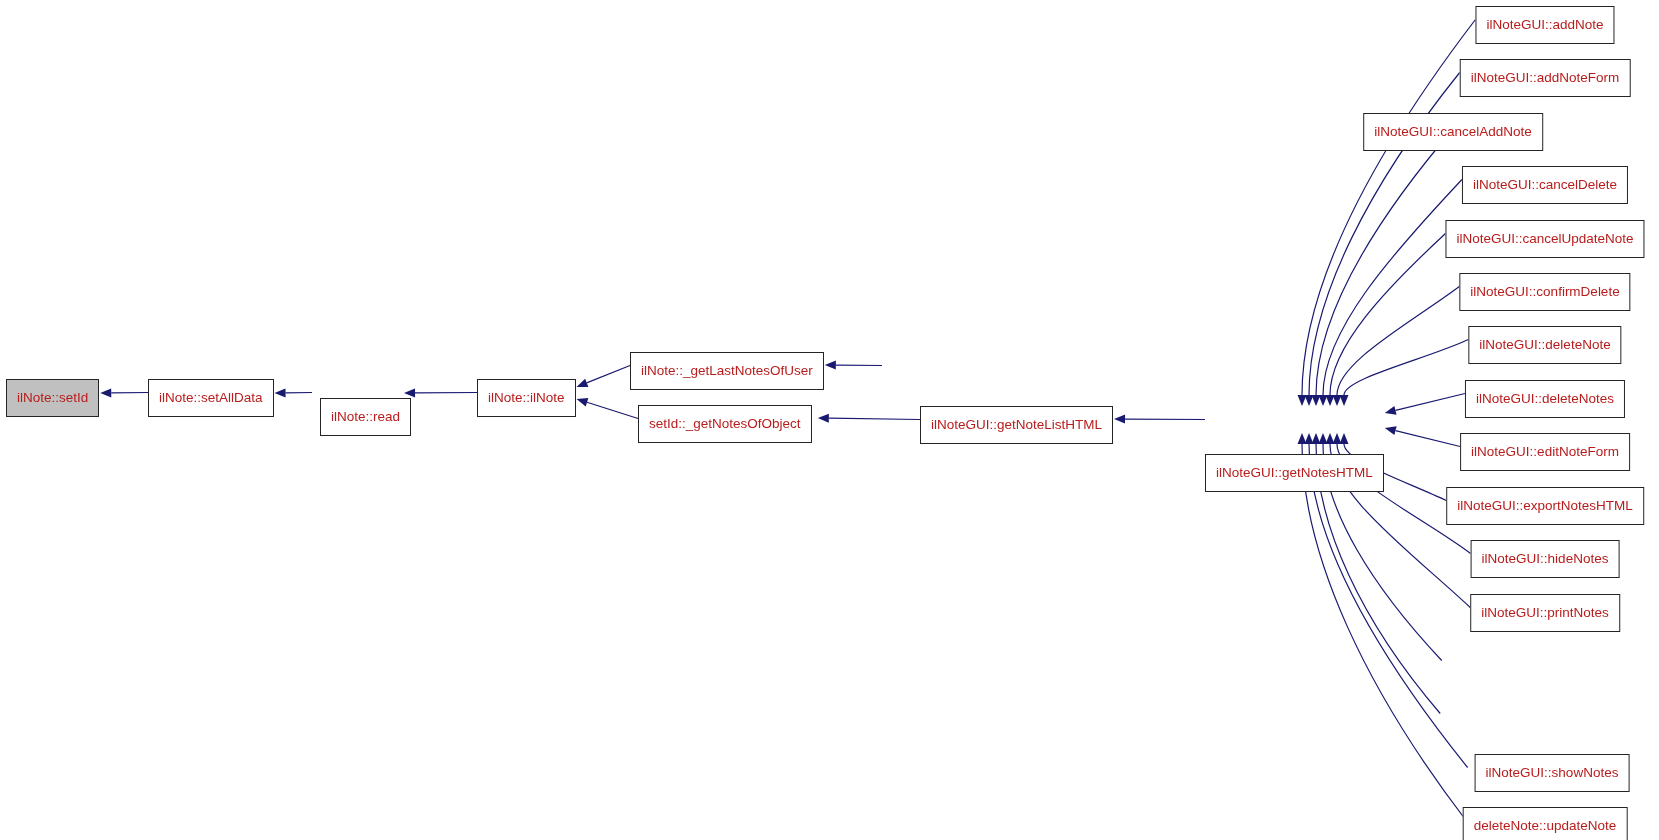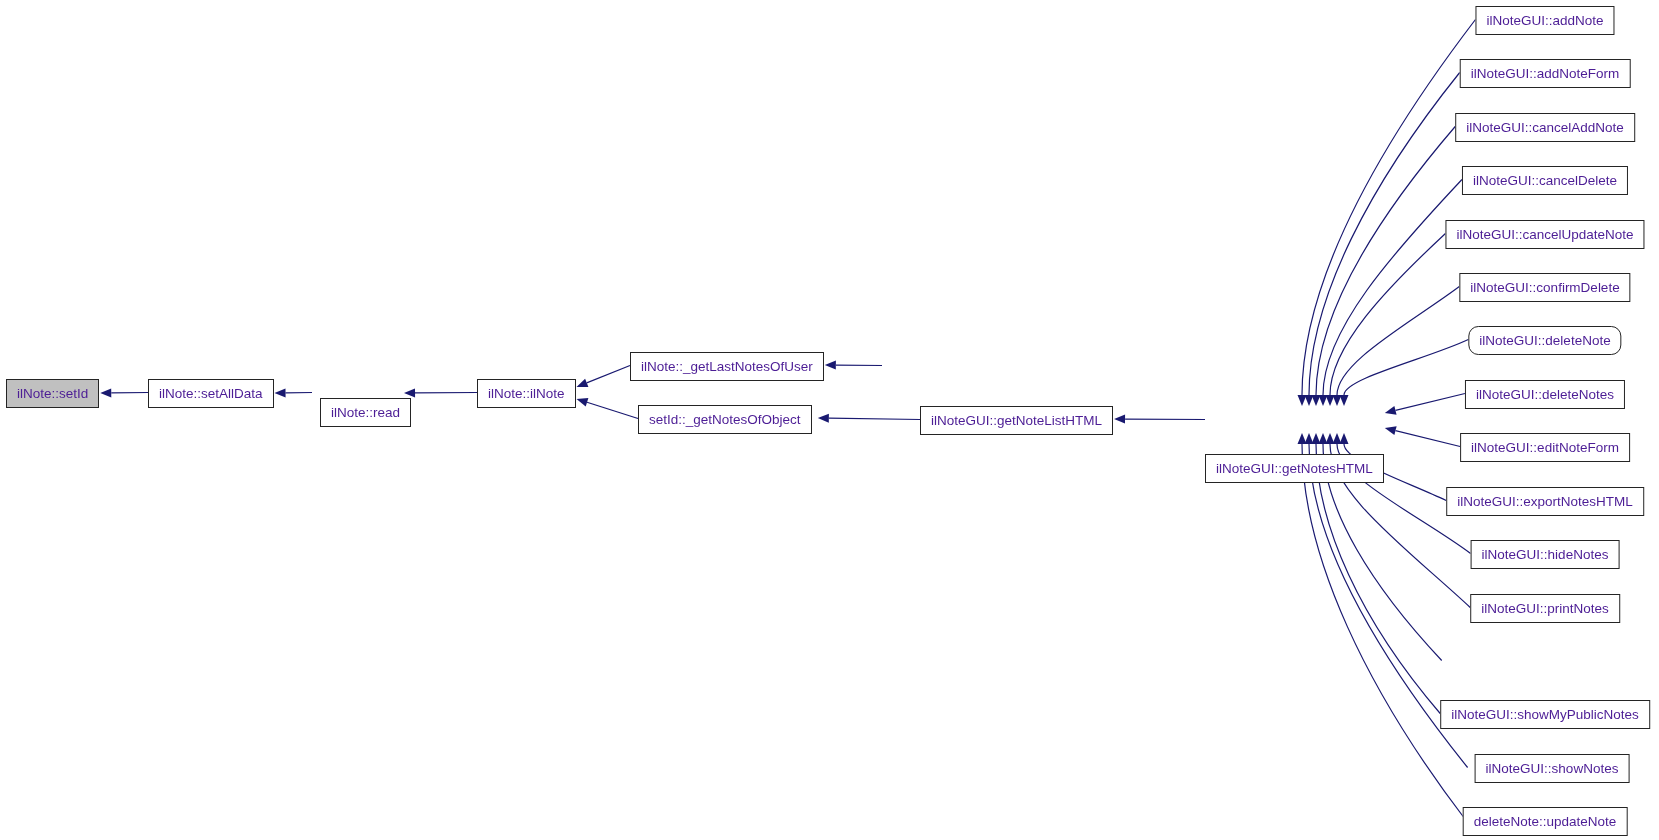--- a/index.html
+++ b/index.html
@@ -1,21 +1,21 @@
 <!DOCTYPE html>
 <html><head>
 <meta charset="utf-8">
 <style>
   html,body{margin:0;padding:0;background:#ffffff;}
   #graph{position:relative;width:1659px;height:840px;background:#ffffff;overflow:hidden;
          font-family:"Liberation Sans",sans-serif;}
   #edge-layer{position:absolute;left:0;top:0;width:1659px;height:840px;z-index:0;}
-  .node{position:absolute;z-index:1;box-sizing:border-box;height:29px;
+  .node{position:absolute;z-index:1;box-sizing:border-box;height:38px;
         display:flex;align-items:center;justify-content:center;
-        background:#ffffff;border:1px solid #242424;color:#4c1d95;
+        background:#ffffff;border:1px solid #242424;color:#b91c1c;
         font-size:13.5px;line-height:1;white-space:nowrap;padding:0 10px;
         cursor:pointer;}
   .node.highlight{background:#c0c0c0;}
   .edge-path{fill:none;stroke-width:1.2px;}
 </style>
 </head>
 <body>
 
 <div id="graph">
   <svg id="edge-layer" viewBox="0 0 1659 840" xmlns="http://www.w3.org/2000/svg">
@@ -71,26 +71,25 @@
 <div class="node highlight" style="top: 379px; left: 6px; background: rgb(192, 192, 192); border-color: rgb(36, 36, 36);">ilNote::setId</div>
     <div class="node" style="top: 379px; left: 148px; background: rgb(255, 255, 255); border-color: rgb(36, 36, 36);">ilNote::setAllData</div>
     <div class="node" style="top: 398px; left: 312px; background: rgb(255, 255, 255); border-color: rgb(36, 36, 36); margin-left: 8px;">ilNote::read</div>
     <div class="node" style="top: 379px; left: 477px; background: rgb(255, 255, 255); border-color: rgb(36, 36, 36);">ilNote::ilNote</div>
     <div class="node" style="top: 352px; left: 630px; background: rgb(255, 255, 255); border-color: rgb(36, 36, 36);">ilNote::_getLastNotesOfUser</div>
     <div class="node" style="top: 405px; left: 638px; background: rgb(255, 255, 255); border-color: rgb(36, 36, 36);">setId::_getNotesOfObject</div>
     <div class="node" style="top: 406px; left: 920px; background: rgb(255, 255, 255); border-color: rgb(36, 36, 36);">ilNoteGUI::getNoteListHTML</div>
     <div class="node" style="top: 406px; left: 1205px; background: rgb(255, 255, 255); border-color: rgb(36, 36, 36); margin-top: 48px;">ilNoteGUI::getNotesHTML</div>
     <div class="node" style="top: 6px; left: 1545px; transform: translateX(-50%); background: rgb(255, 255, 255); border-color: rgb(36, 36, 36);">ilNoteGUI::addNote</div>
     <div class="node" style="top: 59px; left: 1545px; transform: translateX(-50%); background: rgb(255, 255, 255); border-color: rgb(36, 36, 36);">ilNoteGUI::addNoteForm</div>
-    <div class="node" style="top: 113px; left: 1545px; transform: translateX(-50%); background: rgb(255, 255, 255); border-color: rgb(36, 36, 36);">ilNoteGUI::cancelAddNote</div>
+    <div class="node" style="top: 113px; left: 1453px; transform: translateX(-50%); background: rgb(255, 255, 255); border-color: rgb(36, 36, 36);">ilNoteGUI::cancelAddNote</div>
     <div class="node" style="top: 166px; left: 1545px; transform: translateX(-50%); background: rgb(255, 255, 255); border-color: rgb(36, 36, 36);">ilNoteGUI::cancelDelete</div>
     <div class="node" style="top: 220px; left: 1545px; transform: translateX(-50%); background: rgb(255, 255, 255); border-color: rgb(36, 36, 36);">ilNoteGUI::cancelUpdateNote</div>
     <div class="node" style="top: 273px; left: 1545px; transform: translateX(-50%); background: rgb(255, 255, 255); border-color: rgb(36, 36, 36);">ilNoteGUI::confirmDelete</div>
-    <div class="node" style="top: 326px; left: 1545px; transform: translateX(-50%); background: rgb(255, 255, 255); border-color: rgb(36, 36, 36); border-radius: 10px;">ilNoteGUI::deleteNote</div>
+    <div class="node" style="top: 326px; left: 1545px; transform: translateX(-50%); background: rgb(255, 255, 255); border-color: rgb(36, 36, 36);">ilNoteGUI::deleteNote</div>
     <div class="node" style="top: 380px; left: 1545px; transform: translateX(-50%); background: rgb(255, 255, 255); border-color: rgb(36, 36, 36);">ilNoteGUI::deleteNotes</div>
     <div class="node" style="top: 433px; left: 1545px; transform: translateX(-50%); background: rgb(255, 255, 255); border-color: rgb(36, 36, 36);">ilNoteGUI::editNoteForm</div>
     <div class="node" style="top: 487px; left: 1545px; transform: translateX(-50%); background: rgb(255, 255, 255); border-color: rgb(36, 36, 36);">ilNoteGUI::exportNotesHTML</div>
     <div class="node" style="top: 540px; left: 1545px; transform: translateX(-50%); background: rgb(255, 255, 255); border-color: rgb(36, 36, 36);">ilNoteGUI::hideNotes</div>
     <div class="node" style="top: 594px; left: 1545px; transform: translateX(-50%); background: rgb(255, 255, 255); border-color: rgb(36, 36, 36);">ilNoteGUI::printNotes</div>
-    <div class="node" style="top: 700px; left: 1545px; transform: translateX(-50%); background: rgb(255, 255, 255); border-color: rgb(36, 36, 36);">ilNoteGUI::showMyPublicNotes</div>
     <div class="node" style="top: 754px; left: 1545px; transform: translateX(-50%); background: rgb(255, 255, 255); border-color: rgb(36, 36, 36); margin-left: 7px;">ilNoteGUI::showNotes</div>
     <div class="node" style="top: 807px; left: 1545px; transform: translateX(-50%); background: rgb(255, 255, 255); border-color: rgb(36, 36, 36);">deleteNote::updateNote</div>
   </div>
 
 </body></html>

